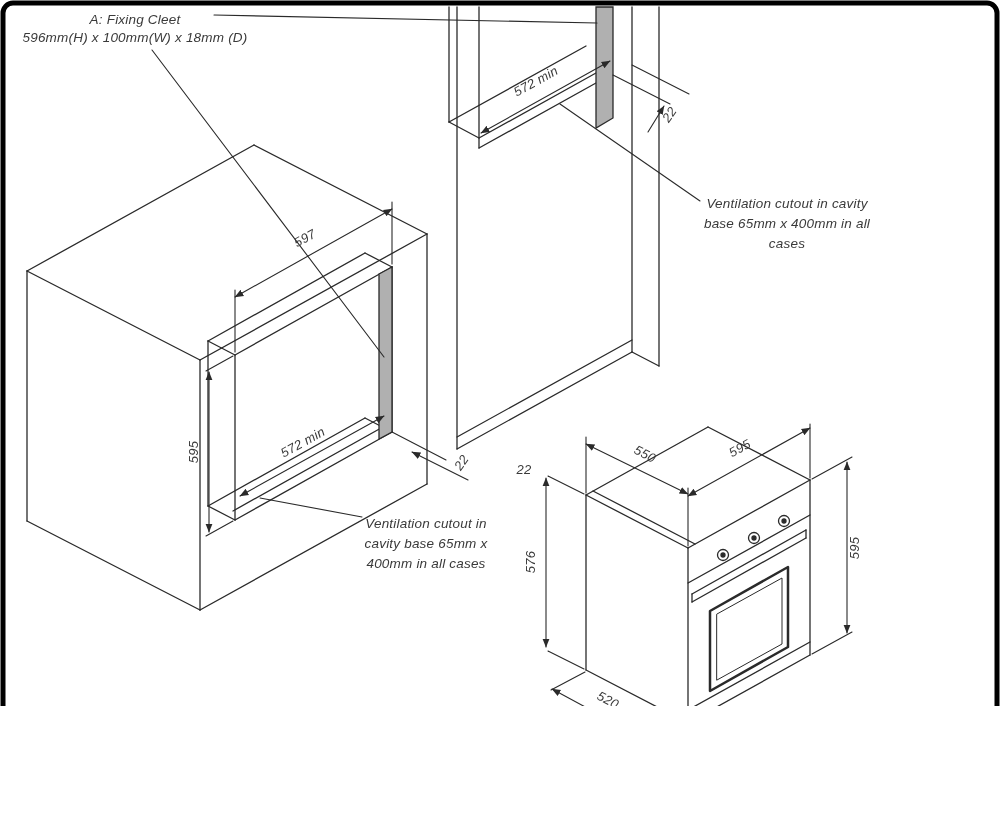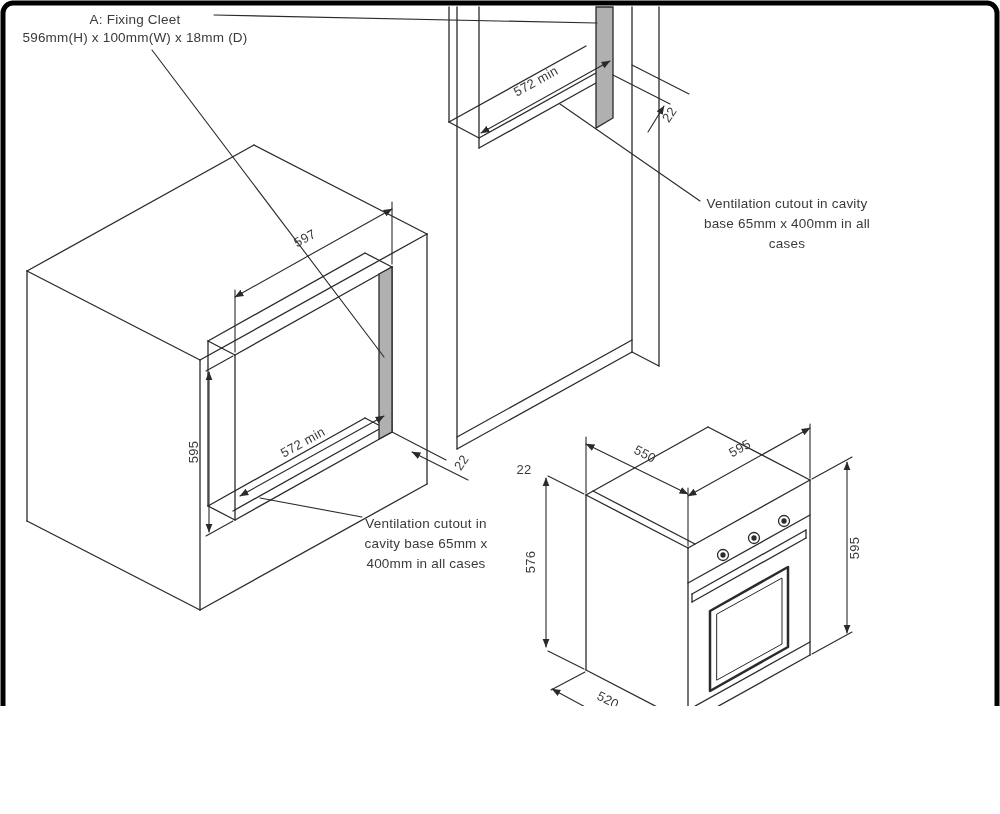--- a/index.html
+++ b/index.html
@@ -1,16 +1,16 @@
 <!DOCTYPE html>
 <html><head>
 <meta charset="utf-8">
 <style>
   html,body{margin:0;padding:0;background:#ffffff;}
-  .canvas{position:relative;width:1000px;height:706px;background:#ffffff;overflow:hidden;}
+  .canvas{position:relative;width:1000px;height:706px;background:#ffffff;overflow:hidden;font-style:italic;}
   svg{display:block;}
   text{font-family:"Liberation Sans",sans-serif;fill:#3a3a3a;stroke:none;}
   .ann{font-size:13.5px;letter-spacing:.2px;}
   .dim{font-size:13px;letter-spacing:.3px;}
 </style>
 </head>
 <body>
 
 <div class="canvas">
 <svg width="1000" height="814" viewBox="0 0 1000 814">

